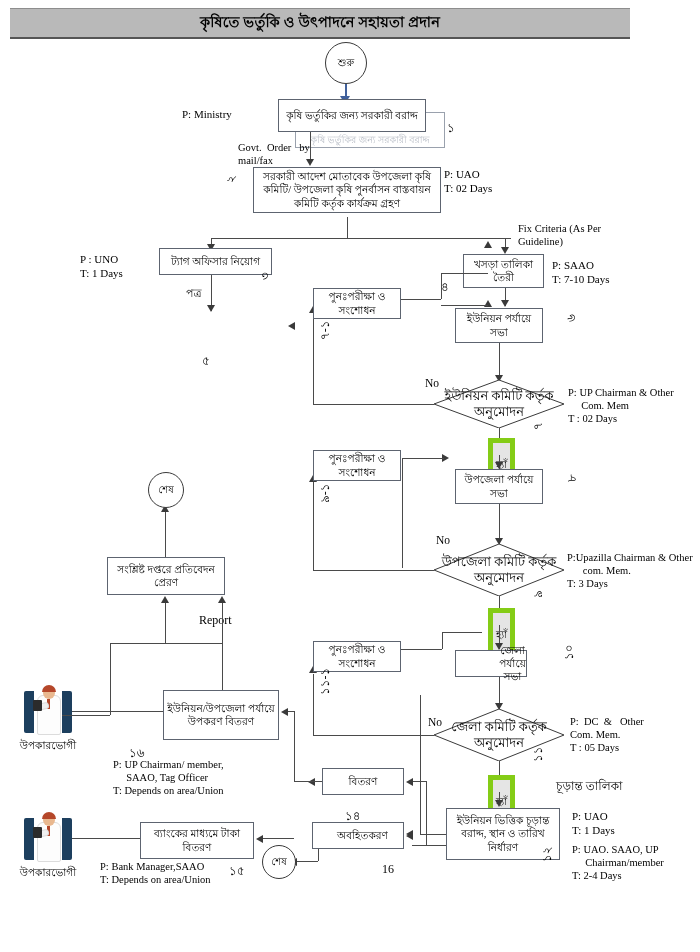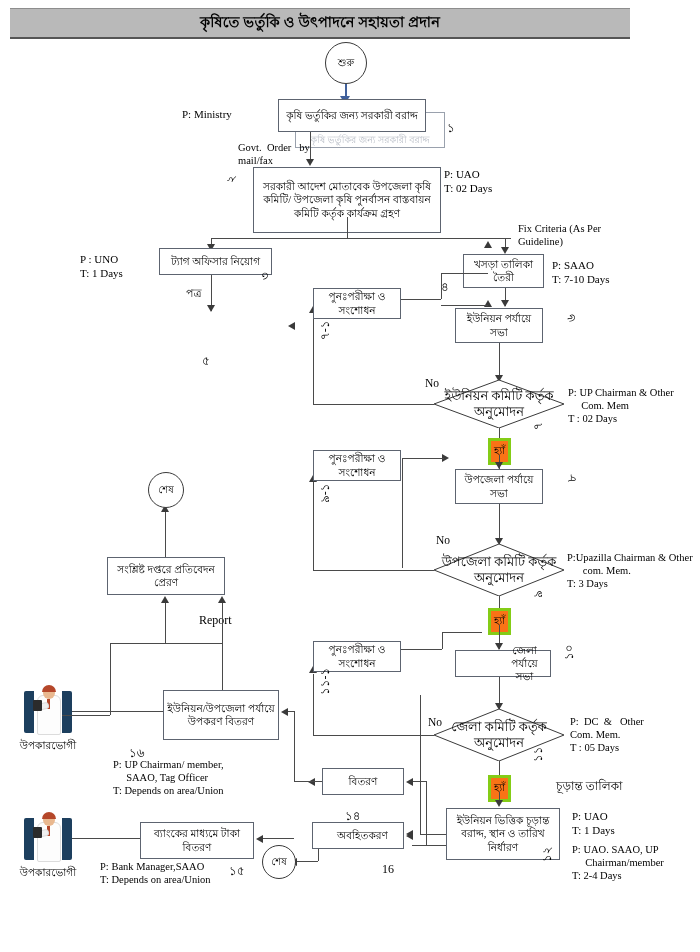--- a/index.html
+++ b/index.html
@@ -47,22 +47,22 @@
     display:flex;align-items:center;justify-content:center;text-align:center;
     font-size:13px;line-height:1.25;
   }
 
   
   .txt{position:absolute;font-size:11px;line-height:1.25;white-space:pre;}
   .txt.bn{font-size:11px;}
   .num{position:absolute;font-size:12px;}
   .num.rot{transform:rotate(-90deg);transform-origin:left top;}
   .yn{
-    position:absolute;border:3px solid #84cc16;background:#f97316;
-    font-size:10px;padding:4px 3px;line-height:1.25;
+    position:absolute;border:5px solid #84cc16;background:#e5e5e5;
+    font-size:10px;padding:16px 3px;line-height:1.25;
   }
   .nolbl{position:absolute;font-size:11.5px;}
 
   
   .ln{position:absolute;background:#4a4a4a;}
   .ln.h{height:1px;}
   .ln.v{width:1px;}
   .ln.blue{background:#41619c;}
   .ln.v.blue{width:1.6px;}
 
@@ -107,21 +107,21 @@
   </div>
   <div class="txt" style="left:182px;top:108px;">P: Ministry</div>
   <div class="num" style="left:447px;top:119px;">১</div>
 
   <div class="txt" style="left:238px;top:141px;font-size:10.5px;">Govt.  Order   by
 mail/fax</div>
 
   <div class="ln v" style="left:310px;top:132px;height:32px;"></div>
   <div class="arw down" style="left:305.5px;top:159px;"></div>
 
-  <div class="box" style="left:253px;top:167px;width:188px;height:66px;">
+  <div class="box" style="left:253px;top:167px;width:188px;height:46px;">
     <span>সরকারী আদেশ মোতাবেক উপজেলা কৃষি কমিটি/ উপজেলা কৃষি পুনর্বাসন বাস্তবায়ন কমিটি কর্তৃক কার্যক্রম গ্রহণ</span>
   </div>
   <div class="txt" style="left:444px;top:168px;">P: UAO
 T: 02 Days</div>
   <div class="num rot" style="left:222px;top:183px;">২</div>
 
   <div class="ln v" style="left:347px;top:217px;height:21px;"></div>
   <div class="ln h" style="left:211px;top:238px;width:300px;"></div>
 
   <div class="ln v" style="left:211px;top:238px;height:12px;"></div>
@@ -232,21 +232,21 @@
   <div class="box" style="left:313px;top:450px;width:88px;height:31px;">
     <span>পুনঃপরীক্ষা ও সংশোধন</span>
   </div>
   <div class="num rot" style="left:316px;top:503px;">৯-১</div>
 
   <div class="ln v" style="left:499px;top:596px;height:18px;"></div>
   <div class="yn" style="left:488px;top:608px;">হ্যাঁ</div>
   <div class="ln v" style="left:499px;top:625px;height:24px;"></div>
   <div class="arw down" style="left:494.5px;top:643px;"></div>
 
-  <div class="box" style="left:455px;top:650px;width:96px;height:27px;padding-left:45px;">
+  <div class="box" style="left:455px;top:650px;width:72px;height:27px;padding-left:45px;">
     <span>জেলা পর্যায়ে সভা</span>
   </div>
   <div class="num rot" style="left:560px;top:660px;">১০</div>
 
   <div class="ln v" style="left:499px;top:677px;height:32px;"></div>
   <div class="arw down" style="left:494.5px;top:703px;"></div>
 
   <div class="diamond" style="left:434px;top:709px;width:130px;height:52px;">
     <svg class="dshape" viewBox="0 0 130 52" preserveAspectRatio="none">
       <polygon points="65,0 130,26 65,52 0,26" fill="#ffffff" stroke="#3a3a3a" stroke-width="1"></polygon>

